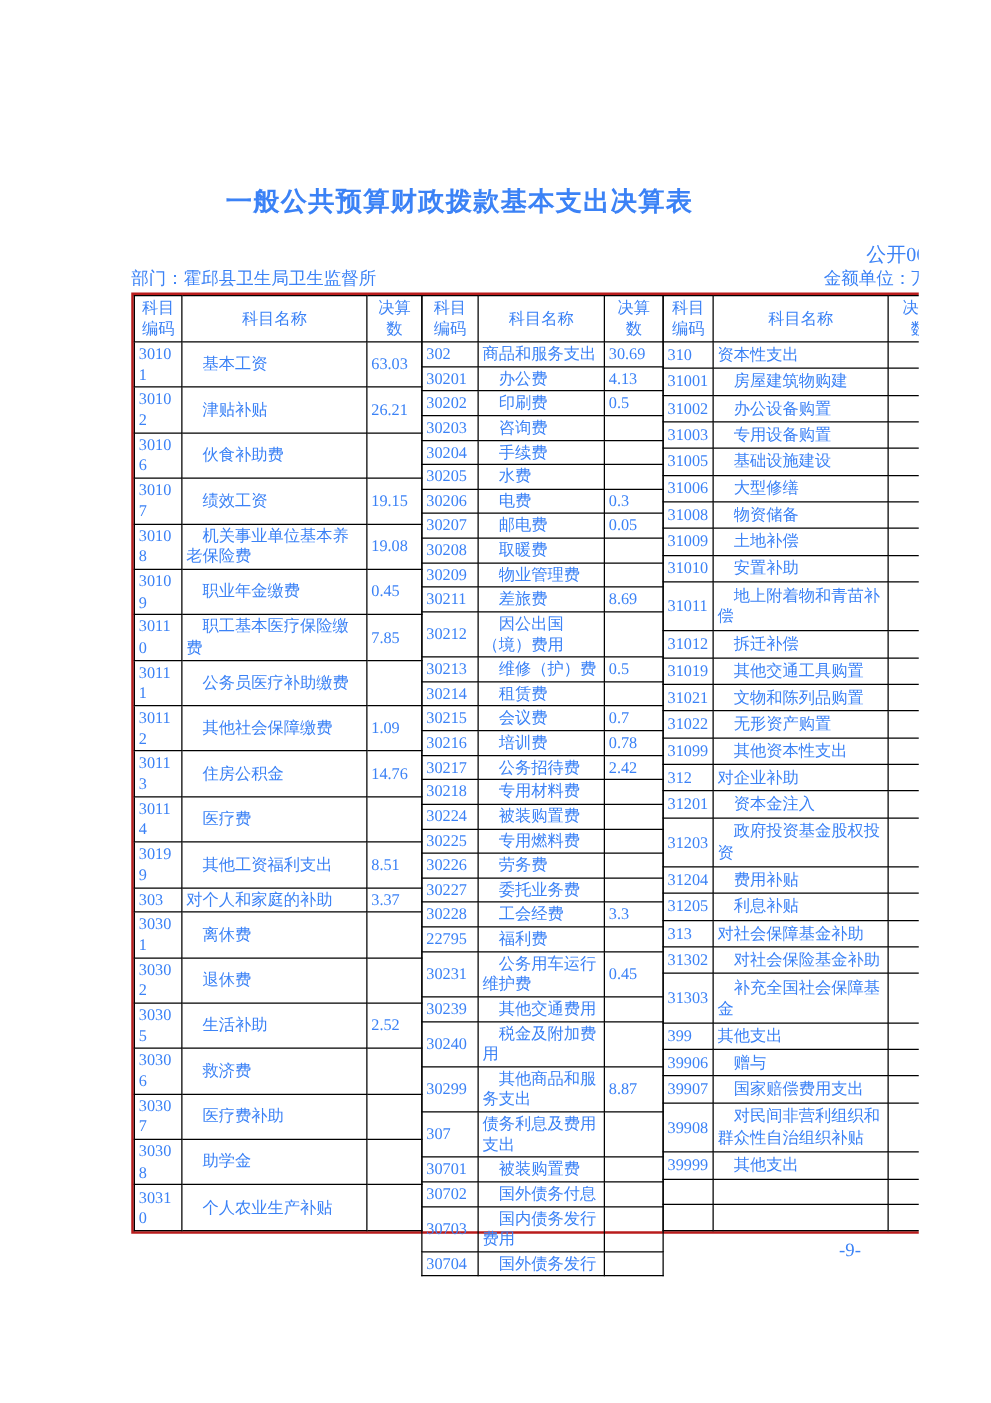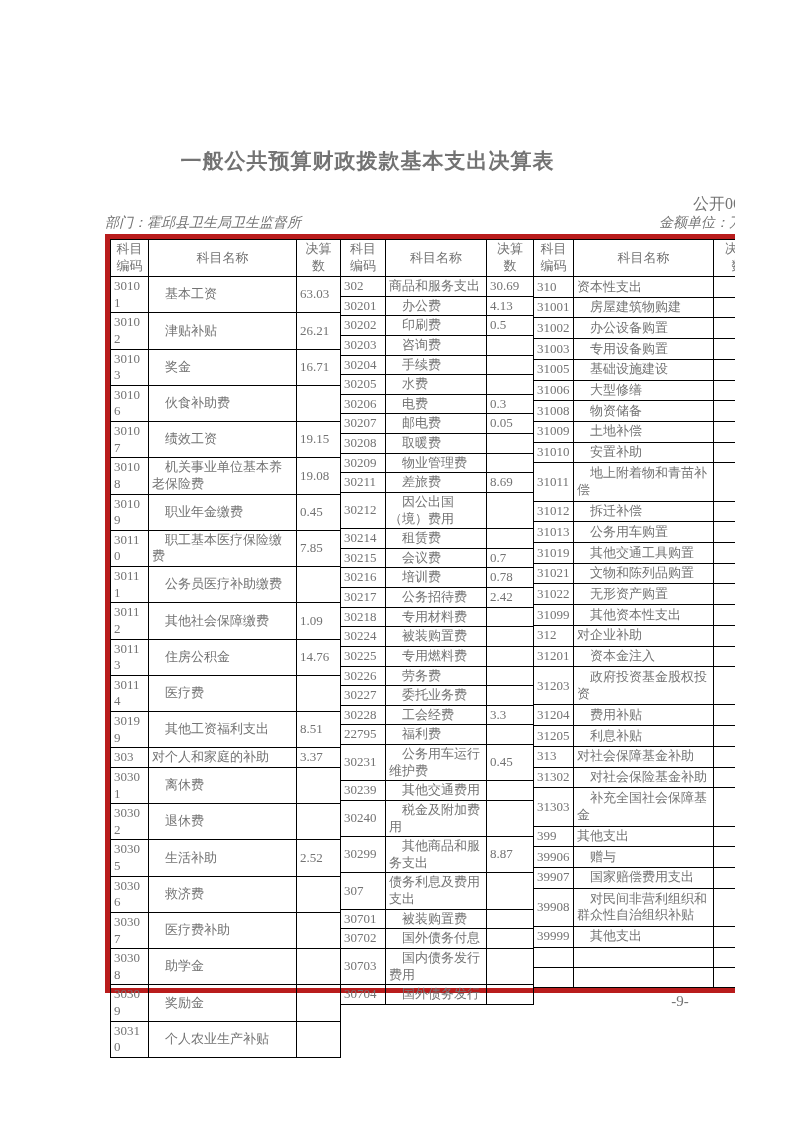--- a/index.html
+++ b/index.html
@@ -1,36 +1,36 @@
 <!DOCTYPE html>
 <html><head>
 <meta charset="utf-8">
 <style>
   html,body { margin:0; padding:0; background:#fff; }
   .sheet {
     position:relative; width:735px; height:1122px; background:#ffffff;
-    font-family:"Liberation Serif","DejaVu Serif",serif; color:#737373;
+    font-family:"Liberation Serif","DejaVu Serif",serif; color:#3b82f6;
     overflow:hidden;
   }
   .doc-title {
     position:absolute; top:147px; left:0; width:100%;
     text-align:center; font-family:"Liberation Sans","DejaVu Sans",sans-serif;
     font-weight:bold; font-size:21px; letter-spacing:1px;
   }
   .table-code {
     position:absolute; top:194px; left:105px; width:652px;
     text-align:right; font-size:16px;
   }
   .meta-line {
     position:absolute; top:214px; left:105px; width:652px;
-    display:flex; justify-content:space-between; font-size:14px;font-style:italic;
+    display:flex; justify-content:space-between; font-size:14px;
   }
   .table-wrap {
     position:absolute; top:234px; left:105px; width:652px; height:749px;
-    display:flex; border:5px solid #b91c1c; box-sizing:content-box;
+    display:flex; border:2px solid #b91c1c; box-sizing:content-box;
   }
   table.grp {
     border-collapse:collapse; table-layout:fixed; height:749px; flex:none;
   }
   table.grp + table.grp { margin-left:-1px; }
   .grp th, .grp td {
     border:1px solid #000; padding:1px 3px; vertical-align:middle;
     font-size:13px; line-height:1.28; font-weight:normal;
     word-break:break-all; overflow:hidden;
   }
@@ -84,25 +84,20 @@
             <td class="td-code">30101</td>
             <td class="td-name ind">基本工资</td>
             <td class="td-value">63.03</td>
           </tr>
           <tr>
             <td class="td-code">30102</td>
             <td class="td-name ind">津贴补贴</td>
             <td class="td-value">26.21</td>
           </tr>
           <tr>
-            <td class="td-code">30103</td>
-            <td class="td-name ind">奖金</td>
-            <td class="td-value">16.71</td>
-          </tr>
-          <tr>
             <td class="td-code">30106</td>
             <td class="td-name ind">伙食补助费</td>
             <td class="td-value"></td>
           </tr>
           <tr>
             <td class="td-code">30107</td>
             <td class="td-name ind">绩效工资</td>
             <td class="td-value">19.15</td>
           </tr>
           <tr>
@@ -171,25 +166,20 @@
             <td class="td-value"></td>
           </tr>
           <tr>
             <td class="td-code">30307</td>
             <td class="td-name ind">医疗费补助</td>
             <td class="td-value"></td>
           </tr>
           <tr>
             <td class="td-code">30308</td>
             <td class="td-name ind">助学金</td>
-            <td class="td-value"></td>
-          </tr>
-          <tr>
-            <td class="td-code">30309</td>
-            <td class="td-name ind">奖励金</td>
             <td class="td-value"></td>
           </tr>
           <tr>
             <td class="td-code">30310</td>
             <td class="td-name ind">个人农业生产补贴</td>
             <td class="td-value"></td>
           </tr>
         </tbody>
     </table>
 
@@ -261,20 +251,25 @@
             <td class="td-code">30211</td>
             <td class="td-name ind">差旅费</td>
             <td class="td-value">8.69</td>
           </tr>
           <tr>
             <td class="td-code">30212</td>
             <td class="td-name ind">因公出国（境）费用</td>
             <td class="td-value"></td>
           </tr>
           <tr>
+            <td class="td-code">30213</td>
+            <td class="td-name ind">维修（护）费</td>
+            <td class="td-value">0.5</td>
+          </tr>
+          <tr>
             <td class="td-code">30214</td>
             <td class="td-name ind">租赁费</td>
             <td class="td-value"></td>
           </tr>
           <tr>
             <td class="td-code">30215</td>
             <td class="td-name ind">会议费</td>
             <td class="td-value">0.7</td>
           </tr>
           <tr>
@@ -433,25 +428,20 @@
             <td class="td-code">31011</td>
             <td class="td-name ind">地上附着物和青苗补偿</td>
             <td class="td-value"></td>
           </tr>
           <tr>
             <td class="td-code">31012</td>
             <td class="td-name ind">拆迁补偿</td>
             <td class="td-value"></td>
           </tr>
           <tr>
-            <td class="td-code">31013</td>
-            <td class="td-name ind">公务用车购置</td>
-            <td class="td-value"></td>
-          </tr>
-          <tr>
             <td class="td-code">31019</td>
             <td class="td-name ind">其他交通工具购置</td>
             <td class="td-value"></td>
           </tr>
           <tr>
             <td class="td-code">31021</td>
             <td class="td-name ind">文物和陈列品购置</td>
             <td class="td-value"></td>
           </tr>
           <tr>

